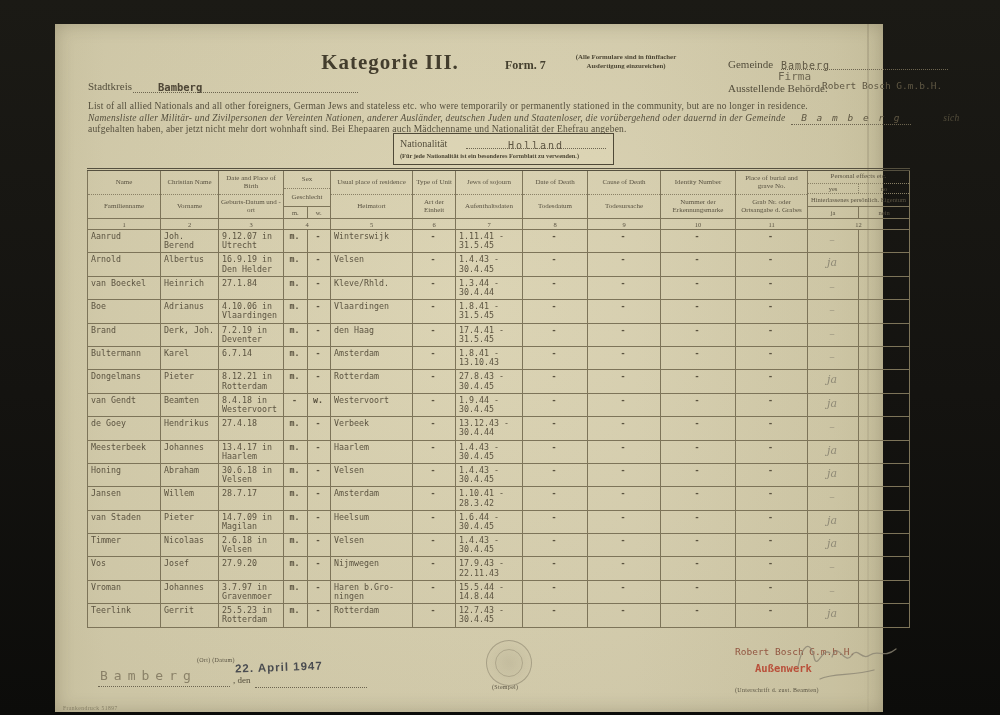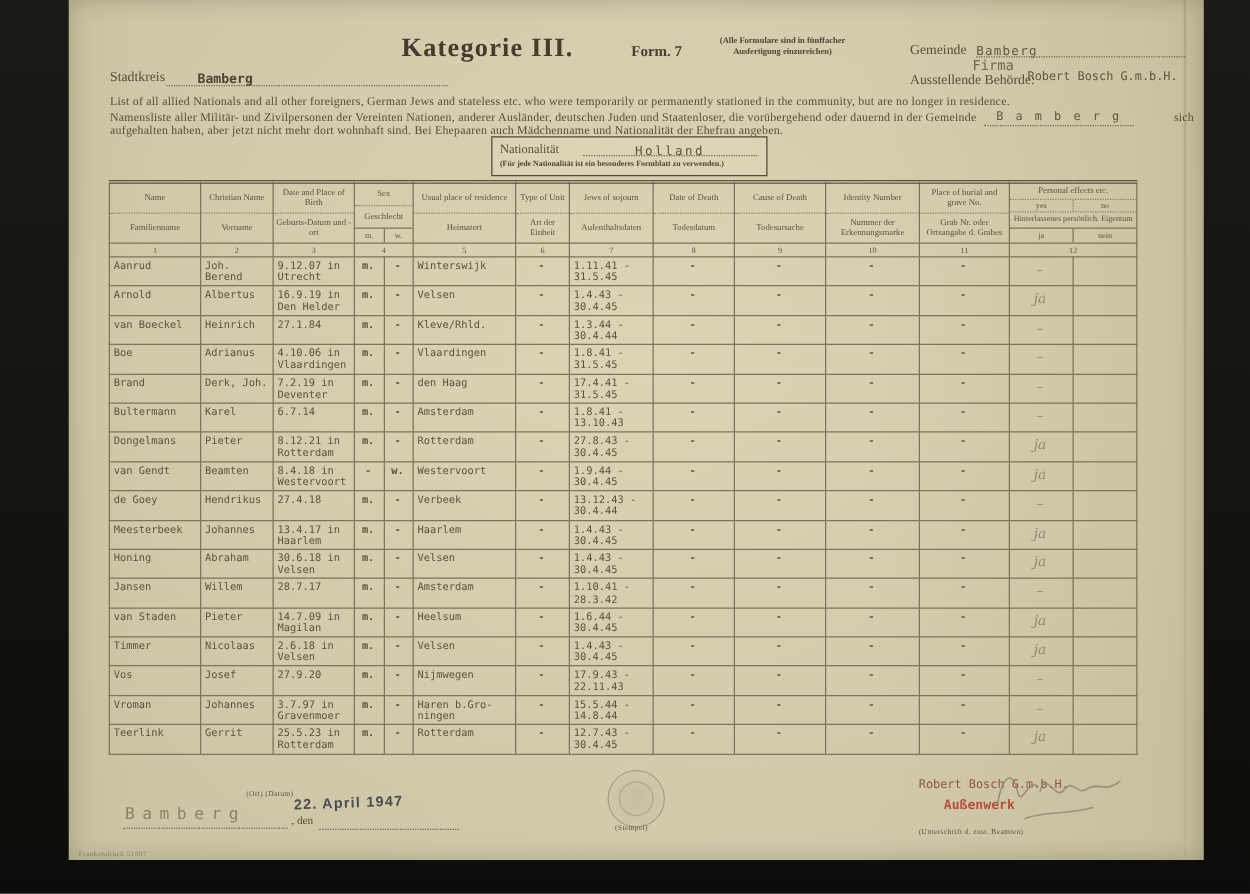--- a/index.html
+++ b/index.html
@@ -2,21 +2,21 @@
 <html><head>
 <meta charset="utf-8">
 <style>
   html,body{margin:0;padding:0;}
   body{
     width:1000px;height:715px;position:relative;overflow:hidden;
     background:linear-gradient(180deg,#1b1a15 0%,#141310 55%,#0c0c0a 100%);
     font-family:"Liberation Serif",serif;
   }
   .paper{
-    position:absolute;left:55px;top:0;width:908px;height:688px;
+    position:absolute;left:55px;top:24px;width:828px;height:688px;
     background:
       radial-gradient(ellipse at 50% 40%, rgba(255,255,255,.05), rgba(0,0,0,.06) 90%),
       linear-gradient(90deg,#d4cca9 0%,#d9d1af 6%,#dad2b1 70%,#d5cdaa 94%,#cfc7a3 100%);
     box-shadow:inset 0 0 18px rgba(60,50,30,.25);
     color:#514b3a;
   }
   .crease{position:absolute;top:0;bottom:0;right:14px;width:2px;background:linear-gradient(180deg,rgba(90,80,60,.18),rgba(90,80,60,.05));}
   .abs{position:absolute;}
   .print{font-family:"Liberation Serif",serif;color:#544e3c;}
   .tw{font-family:"DejaVu Sans Mono",monospace;color:#5f5743;}
@@ -80,21 +80,21 @@
   <div class="abs tw faded" style="left:723px;top:46px;font-size:11px;">Firma</div>
   <div class="abs print lbl" style="left:673px;top:58px;">Ausstellende Behörde:</div>
   <div class="abs tw" style="left:767px;top:56px;font-size:9.5px;width:140px;">Robert Bosch G.m.b.H.</div>
 
   <div class="abs print lbl" style="left:33px;top:56px;">Stadtkreis</div>
   <div class="abs dotline" style="left:78px;top:53px;width:200px;height:15px;padding-left:25px;">
     <span class="tw" style="font-size:10.5px;font-weight:bold;color:#4d4535;">Bamberg</span>
   </div>
 
   <div class="abs print intro" style="left:33px;top:77px;width:860px;">List of all allied Nationals and all other foreigners, German Jews and stateless etc. who were temporarily or permanently stationed in the community, but are no longer in residence.</div>
-  <div class="abs print intro" style="left:33px;top:88px;width:860px;display:flex;align-items:flex-end;">
+  <div class="abs print intro" style="left:33px;top:88px;width:860px;display:flex;align-items:center;font-style:italic;">
     <span>Namensliste aller Militär- und Zivilpersonen der Vereinten Nationen, anderer Ausländer, deutschen Juden und Staatenloser, die vorübergehend oder dauernd in der Gemeinde</span>
     <span class="dotline" style="display:inline-block;min-width:120px;text-align:center;margin:0 6px;"><span class="tw" style="font-size:9.5px;letter-spacing:2px;">B a m b e r g</span></span>
     <span style="margin-left:26px;">sich</span>
   </div>
   <div class="abs print intro" style="left:33px;top:100px;width:860px;">aufgehalten haben, aber jetzt nicht mehr dort wohnhaft sind.  Bei Ehepaaren auch Mädchenname und Nationalität der Ehefrau angeben.</div>
 
   <div class="abs natbox" style="left:338px;top:109px;width:219px;height:30px;">
     <span class="print abs" style="left:6px;top:4px;font-size:10px;">Nationalität</span>
     <span class="abs dotline" style="left:72px;top:1px;width:140px;height:13px;text-align:center;"><span class="tw" style="font-size:10px;letter-spacing:2px;">Holland</span></span>
     <span class="abs" style="left:6px;top:18px;font-size:6.3px;font-weight:bold;color:#4c4634;">(Für jede Nationalität ist ein besonderes Formblatt zu verwenden.)</span>

